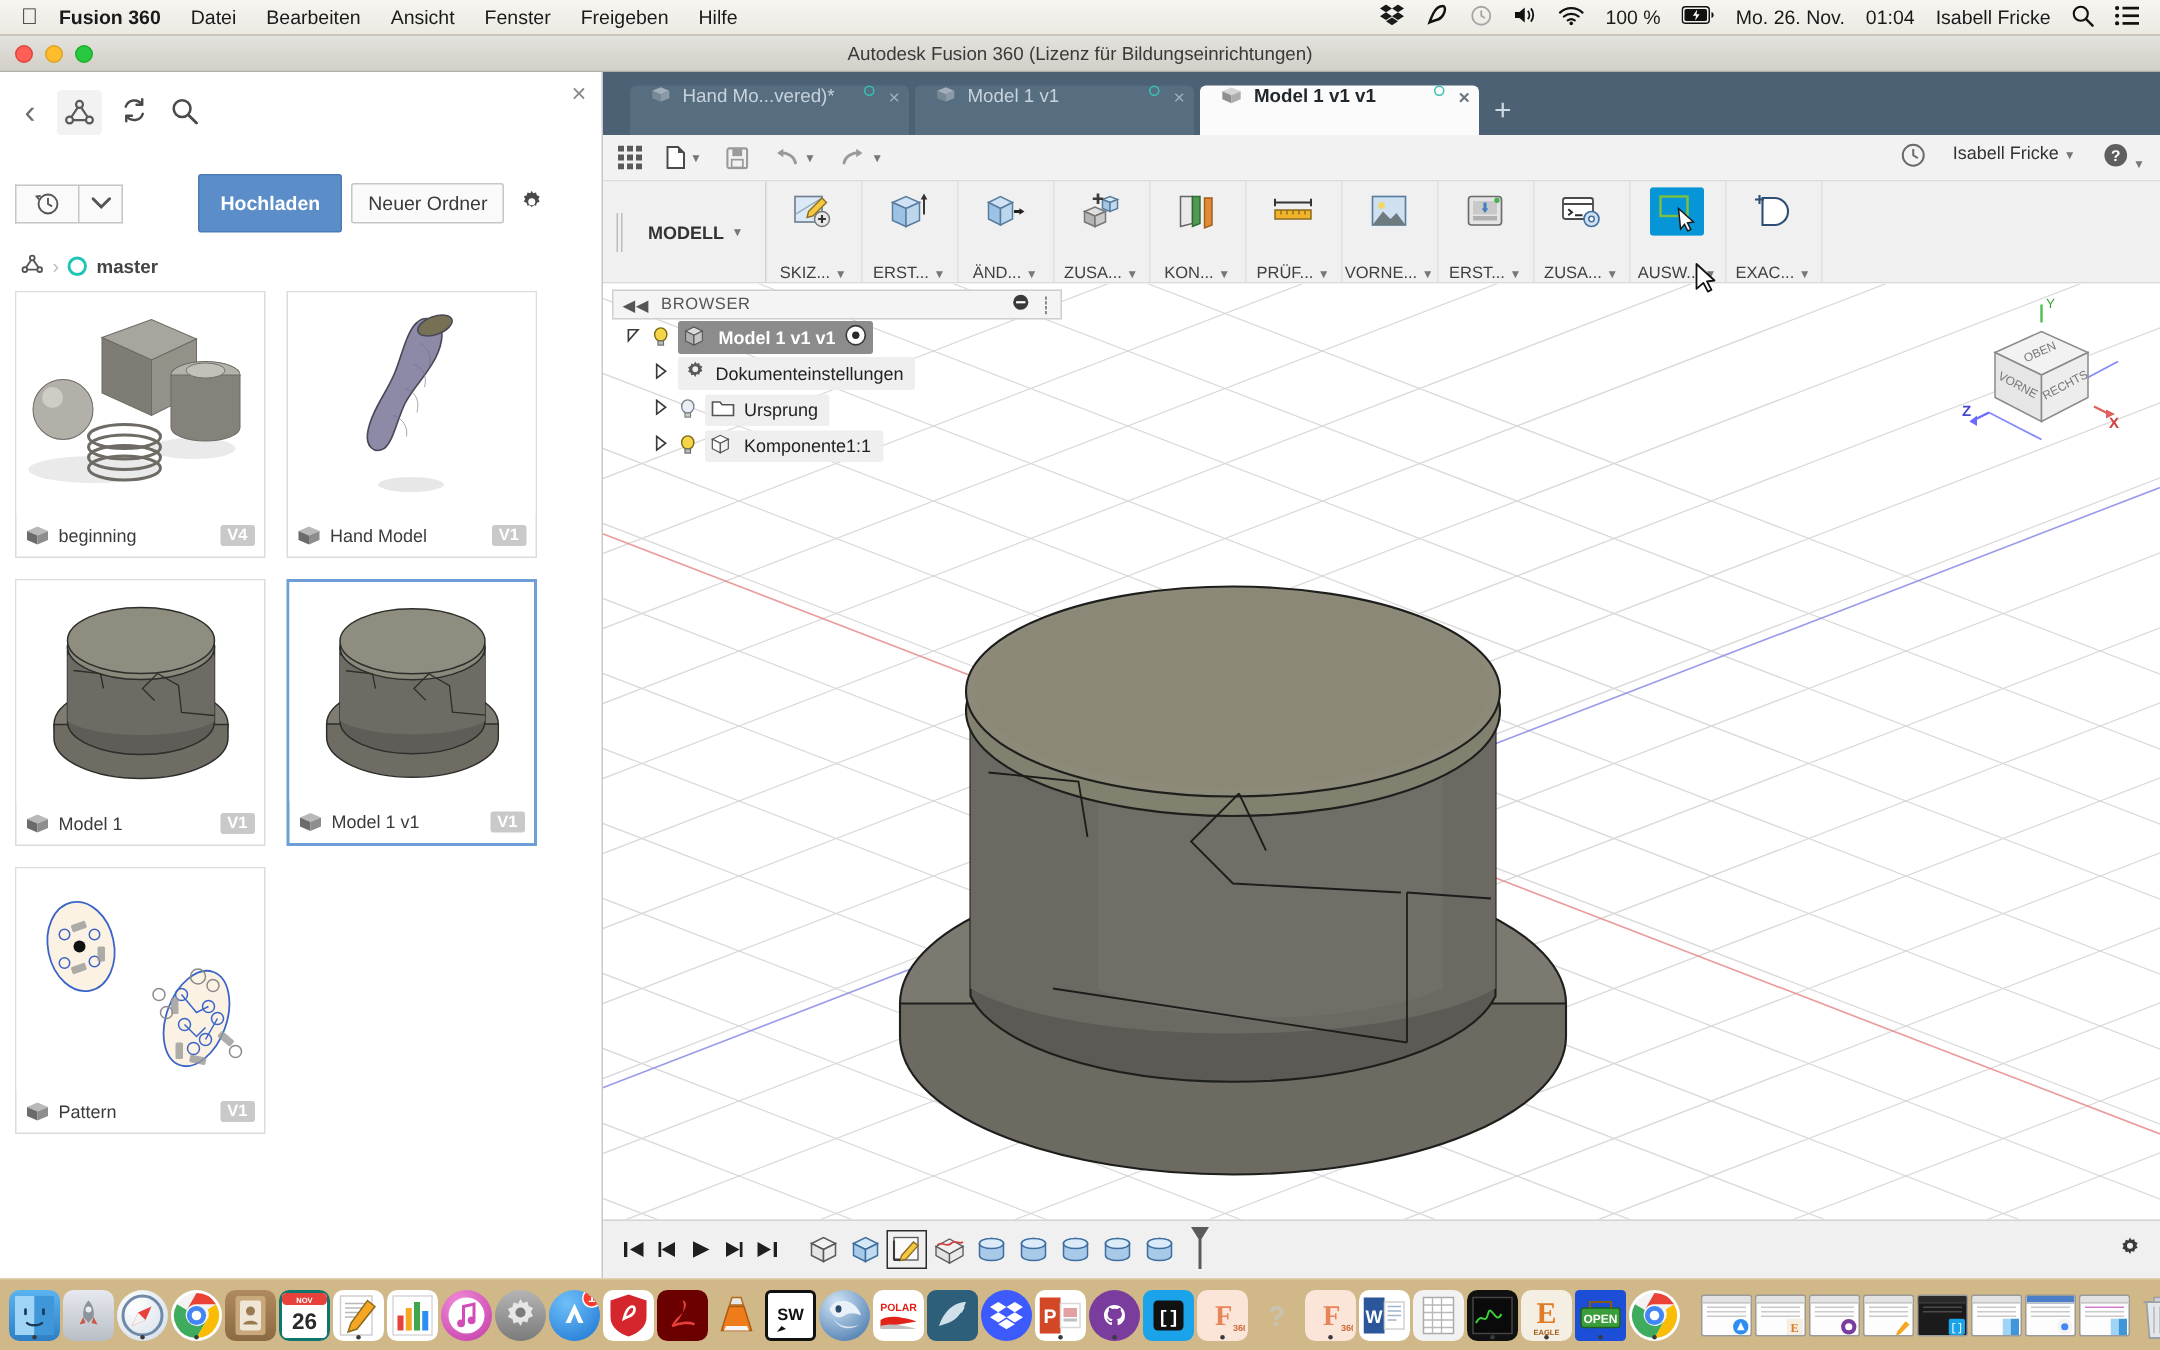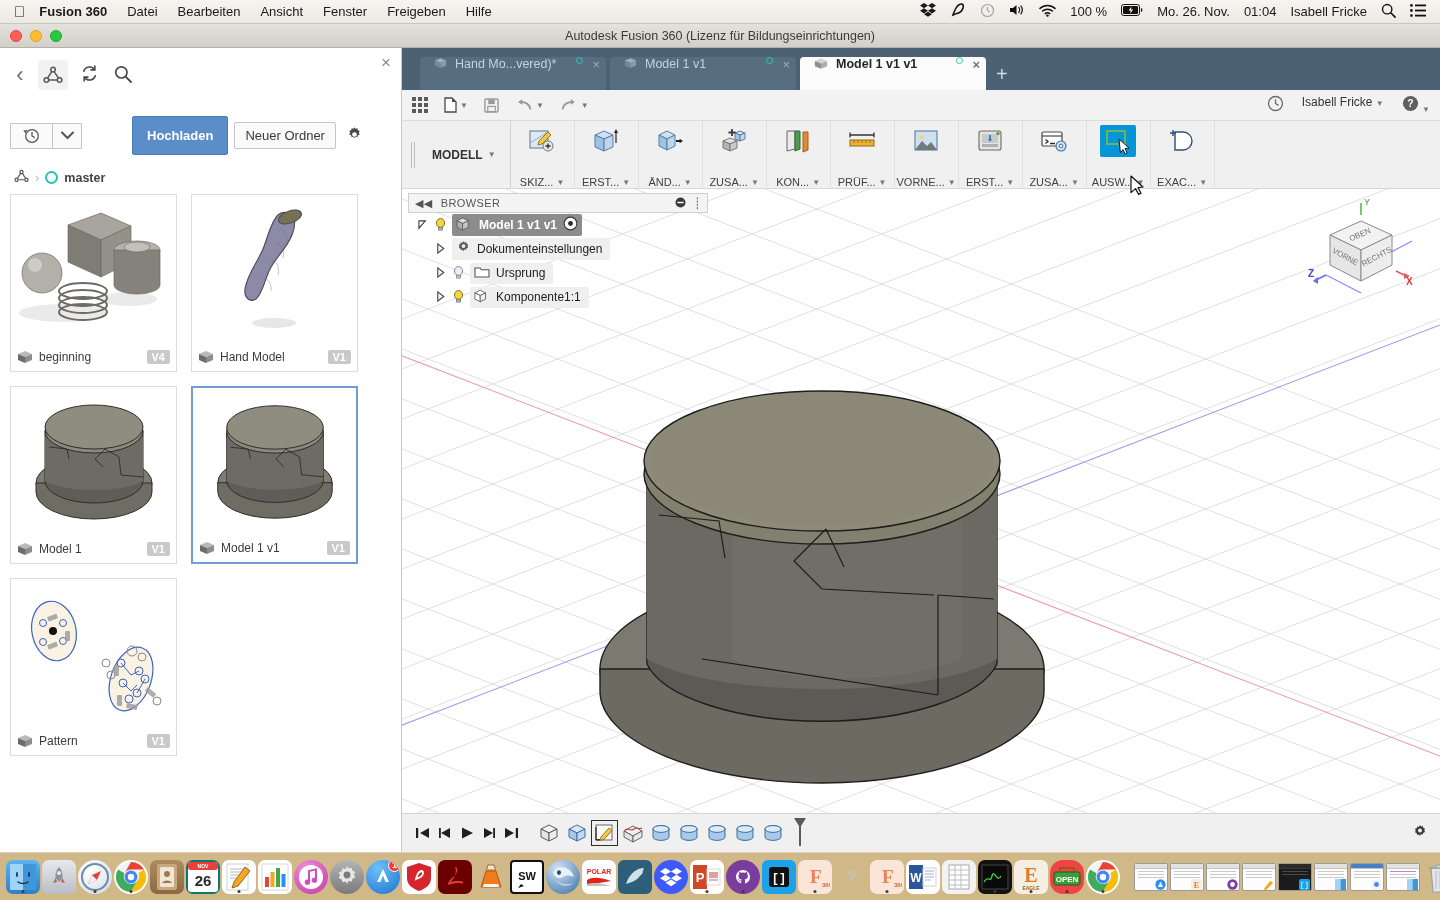--- a/index.html
+++ b/index.html
@@ -1490,21 +1490,21 @@
       </svg>
     <span class="dock-dot"></span>
   </div>
   <div class="dock-icon" style="background:#f5efe3">
     <svg width="30" height="30" viewBox="0 0 30 30">
         <text x="15" y="20" font-size="20" font-weight="bold" fill="#e07b28" text-anchor="middle" font-family="'Liberation Serif',serif">E</text>
         <text x="15" y="28" font-size="5" fill="#a05a18" text-anchor="middle" font-family="'Liberation Sans',sans-serif">EAGLE</text>
       </svg>
     <span class="dock-dot"></span>
   </div>
-  <div class="dock-icon" style="background:#ef4444;border-radius:13px">
+  <div class="dock-icon" style="background:#1d4ed8;border-radius:3px">
     <svg width="30" height="26" viewBox="0 0 30 26">
         <rect x="2" y="8" width="26" height="13" rx="2" fill="#3a9e3a" stroke="#1f5f1f"></rect>
         <text x="15" y="18" font-size="8" font-weight="bold" fill="#fff" text-anchor="middle" font-family="'Liberation Sans',sans-serif">OPEN</text>
         <path d="M8 8V4h14v4" stroke="#8a5a10" stroke-width="1.4" fill="none"></path>
       </svg>
     <span class="dock-dot"></span>
   </div>
   <div class="dock-icon" style="border-radius:50%;background:#fff">
     <svg width="32" height="32" viewBox="0 0 32 32">
         <circle cx="16" cy="16" r="15" fill="#f3f3f3"></circle>

